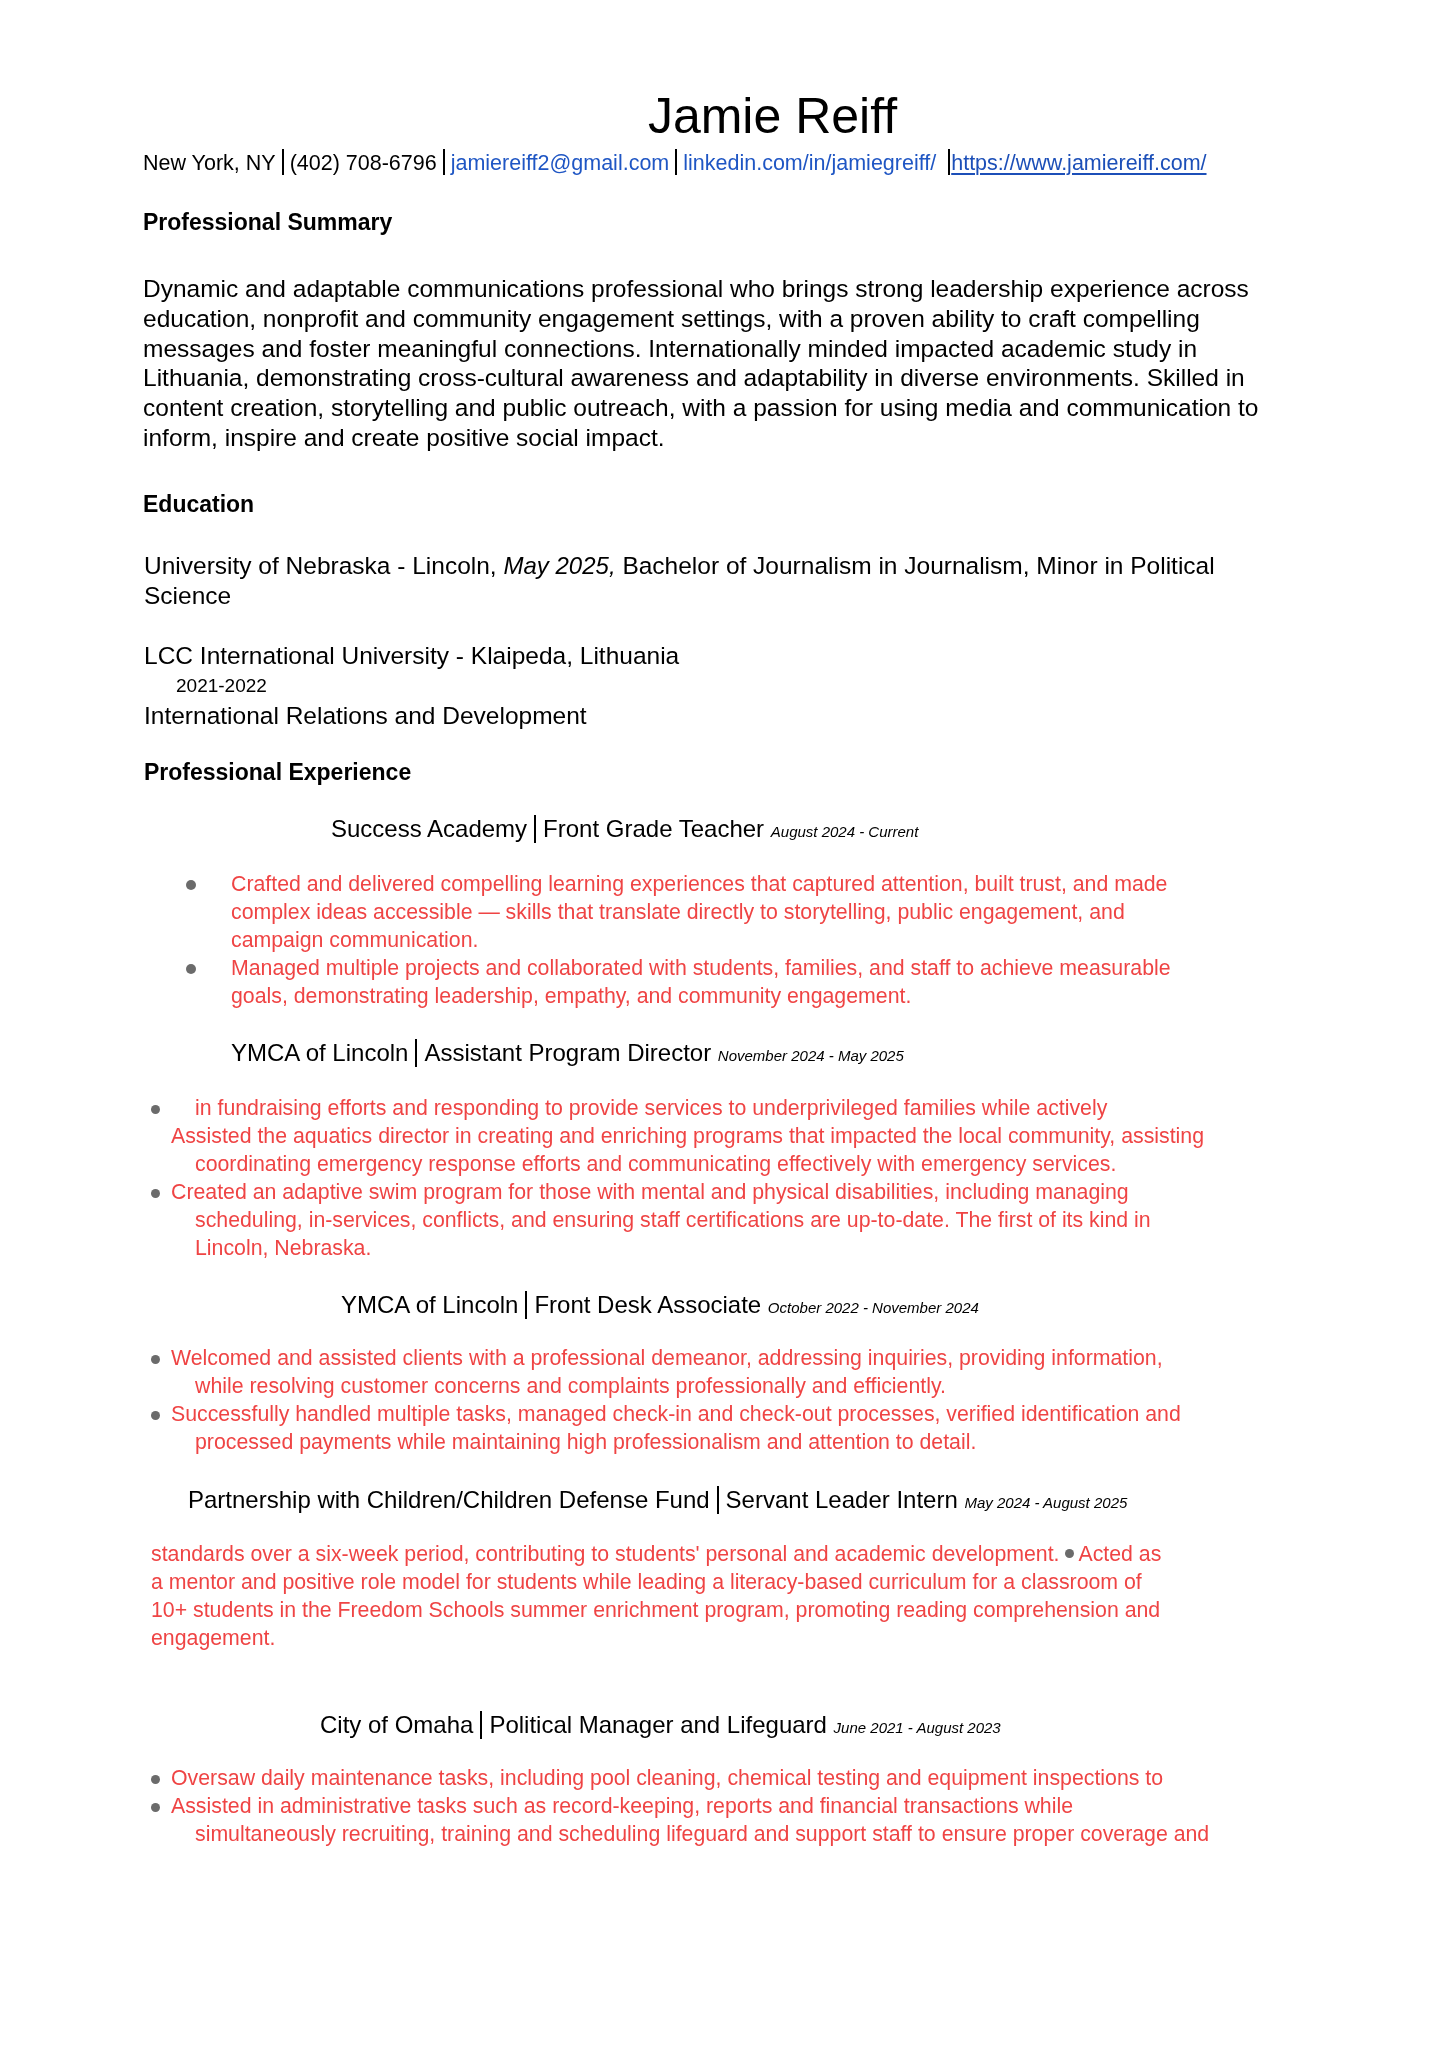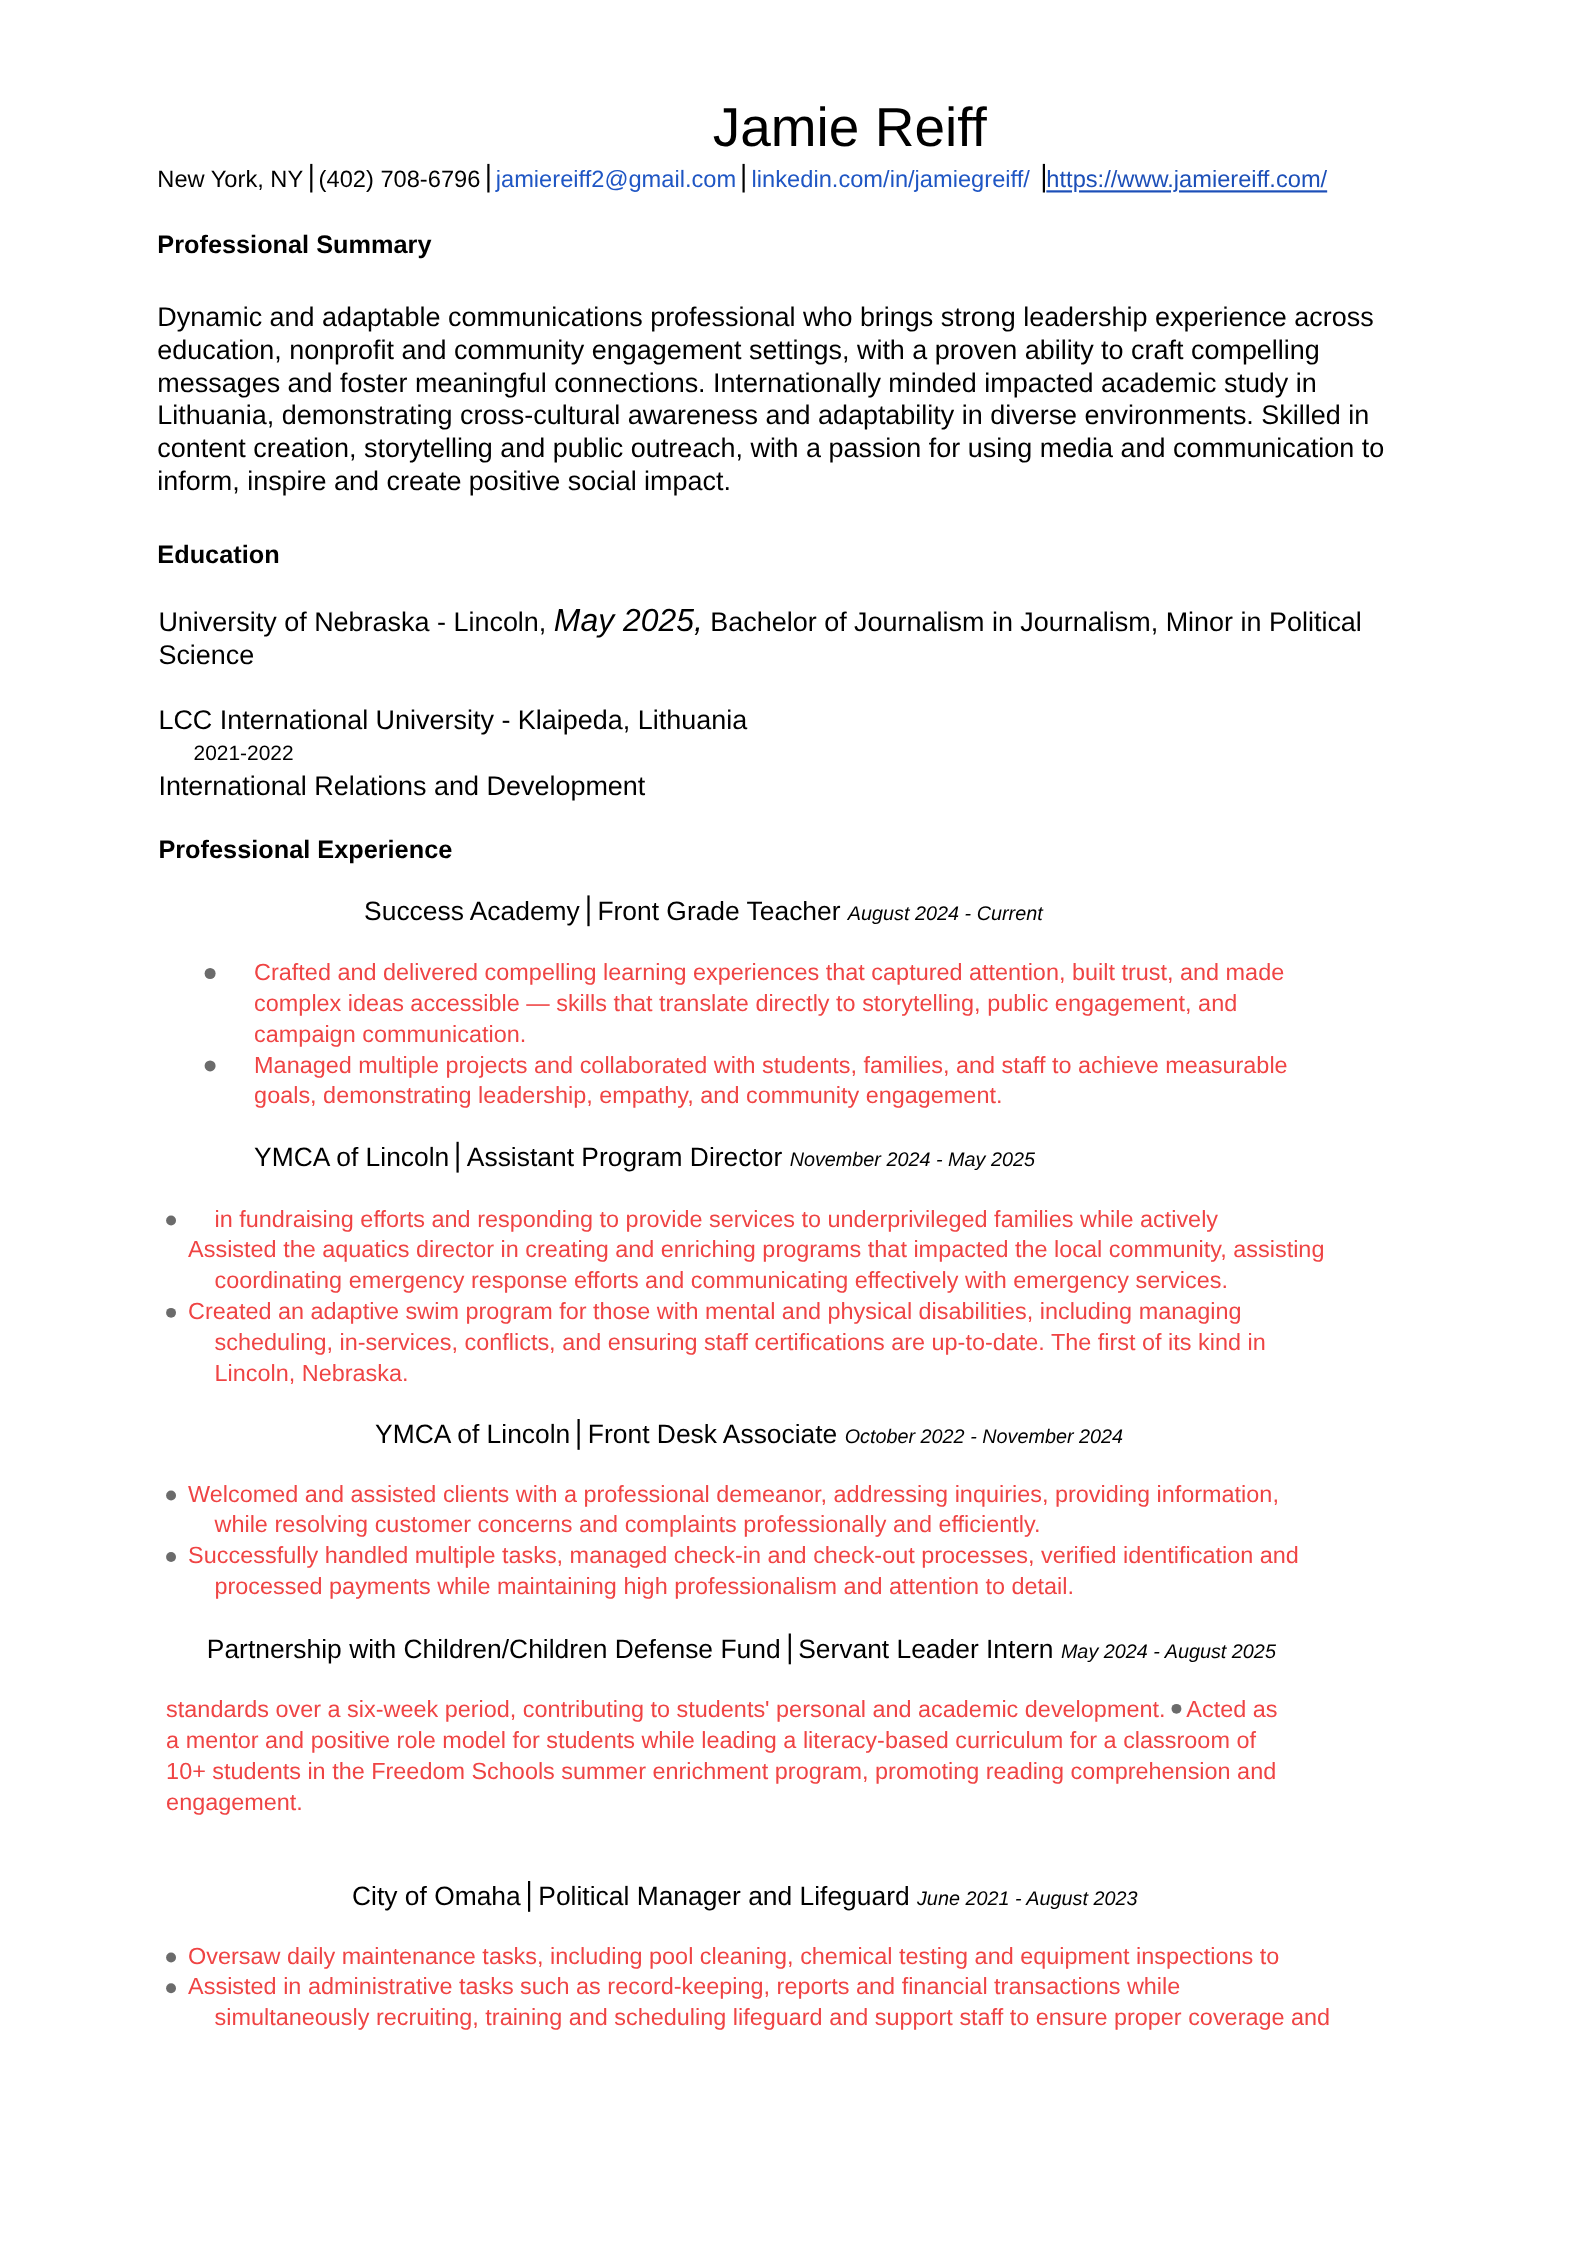--- a/index.html
+++ b/index.html
@@ -7,21 +7,21 @@
          font-family:"Liberation Sans", sans-serif; color:#000; }
   .abs { position:absolute; white-space:nowrap; }
   #name { left:0; width:1545px; top:86px; text-align:center; font-size:50px; line-height:60px; }
   #contact { left:143px; top:148px; font-size:21.5px; line-height:30px; }
   .link { color:#1f56c4; }
   .link.u { text-decoration:underline; text-decoration-thickness:2px; text-underline-offset:3px; color:#1c4fb8; }
   .sep { display:inline-block; width:2px; height:26px; background:#000; vertical-align:-5px; margin:0 6px; }
   .h2 { font-weight:bold; font-size:23px; line-height:30px; }
   .body { font-size:24.5px; line-height:29.8px; }
   .role { font-size:24px; line-height:30px; }
-  .role .date { font-style:italic; font-size:18px; }
+  .role .date { font-style:italic; font-size:15px; }
   .role .bar { display:inline-block; width:2px; height:28px; background:#000; vertical-align:-6px; margin:0 7px; }
   .bul { color:#ef4444; font-size:21.3px; line-height:27.9px; }
   .bul .line { display:block; white-space:nowrap; }
   .dot { display:inline-block; width:10px; height:10px; border-radius:50%; background:#6b6b6b; vertical-align:3px; }
 </style>
 </head>
 <body>
 
 <div id="name" class="abs">Jamie Reiff</div>
 <div id="contact" class="abs">
@@ -33,21 +33,21 @@
   <div>Dynamic and adaptable communications professional who brings strong leadership experience across</div>
   <div>education, nonprofit and community engagement settings, with a proven ability to craft compelling</div>
   <div>messages and foster meaningful connections. Internationally minded impacted academic study in</div>
   <div>Lithuania, demonstrating cross-cultural awareness and adaptability in diverse environments. Skilled in</div>
   <div>content creation, storytelling and public outreach, with a passion for using media and communication to</div>
   <div>inform, inspire and create positive social impact.</div>
 </div>
 
 <div class="abs h2" style="left:143px;top:489px">Education</div>
 <div class="abs body" style="left:144px;top:551px">
-  <div><span>University of Nebraska - Lincoln,</span> <i style="font-size:29px">May 2025,</i> <span>Bachelor of Journalism in Journalism, Minor in Political</span></div>
+  <div><span>University of Nebraska - Lincoln,</span> <i style="font-size:24px">May 2025,</i> <span>Bachelor of Journalism in Journalism, Minor in Political</span></div>
   <div>Science</div>
 </div>
 <div class="abs body" style="left:144px;top:641px">
   <div>LCC International University - Klaipeda, Lithuania</div>
   <div style="padding-left:32px;font-size:19px">2021-2022</div>
   <div>International Relations and Development</div>
 </div>
 
 <div class="abs h2" style="left:144px;top:757px">Professional Experience</div>
 

